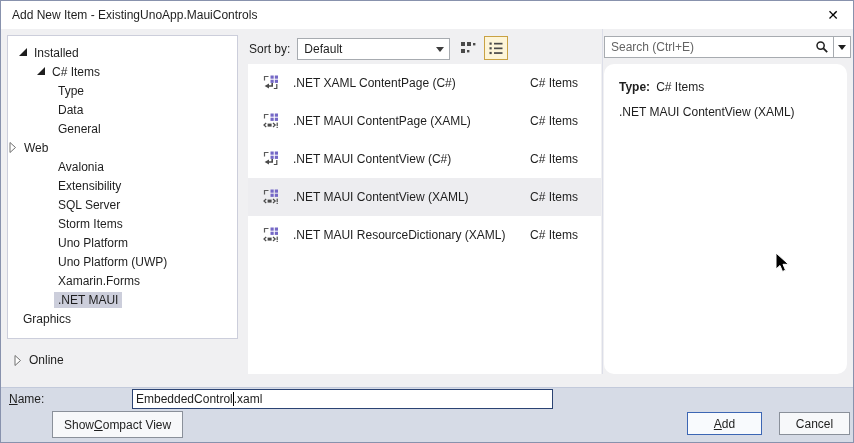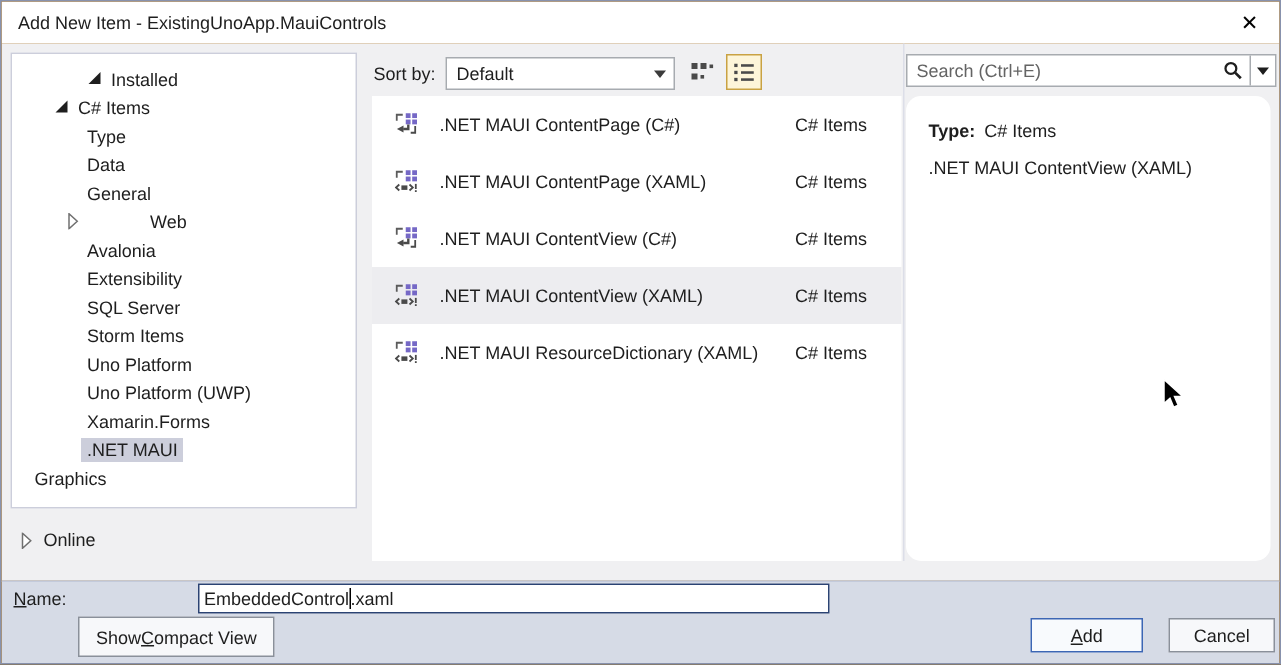--- a/index.html
+++ b/index.html
@@ -10,22 +10,22 @@
   .titlebar{position:absolute;left:0;top:0;right:0;height:28px;background:#ffffff;}
   .title{position:absolute;left:11px;top:7px;font-size:12px;color:#1e1e1e;white-space:nowrap;}
   .close-btn{position:absolute;right:10px;top:4px;width:20px;height:20px;display:flex;
     align-items:center;justify-content:center;font-size:14px;color:#000;}
   
   .body{position:absolute;left:0;top:28px;right:0;bottom:55px;background:#f0f0f2;}
   
   .tree-box{position:absolute;left:6px;top:6px;width:231px;height:304px;background:#fff;
     border:1px solid #cccedb;box-sizing:border-box;padding-top:7px;overflow:hidden;}
   .tree-row{height:19px;display:flex;align-items:center;white-space:nowrap;}
-  .lvl0{padding-left:10px;margin-left:40px;} .lvl1{padding-left:28px;} .lvl1-noarrow{padding-left:15px;}
-  .lvl2{padding-left:50px;} .lvl2-arrow{padding-left:36px;gap:40px;}
+  .lvl0{padding-left:10px;} .lvl1{padding-left:28px;} .lvl1-noarrow{padding-left:15px;}
+  .lvl2{padding-left:50px;} .lvl2-arrow{}
   .tw{width:10px;height:11px;flex:none;margin-right:6px;}
   .sel-label{background:#cccedb;padding:1px 4px;margin-left:-4px;}
   .online-row{position:absolute;left:12px;top:324px;display:flex;align-items:center;}
   
   .sortbar{position:absolute;left:248px;top:8px;height:24px;display:flex;align-items:center;}
   .sort-label{margin-right:7px;}
   .sortbox{width:153px;height:22px;background:#fff;border:1px solid #a7abb0;box-sizing:border-box;
     display:flex;align-items:center;padding-left:6px;position:relative;}
   .sortbox .dd{position:absolute;right:5px;top:8px;width:0;height:0;
     border-left:4px solid transparent;border-right:4px solid transparent;border-top:5px solid #3c3c3c;}
@@ -215,21 +215,21 @@
             <use href="#icon-list"></use>
           </svg>
       </div>
     </div>
 
     <div class="list-panel">
       <div class="list-row">
         <svg class="item-icon" viewBox="0 0 16 16">
             <use href="#icon-csharp"></use>
           </svg>
-        <span class="item-name">.NET MAUI ContentPage (C#)</span>
+        <span class="item-name">.NET XAML ContentPage (C#)</span>
         <span class="item-cat">C# Items</span>
       </div>
       <div class="list-row">
         <svg class="item-icon" viewBox="0 0 16 16">
             <use href="#icon-xaml"></use>
           </svg>
         <span class="item-name">.NET MAUI ContentPage (XAML)</span>
         <span class="item-cat">C# Items</span>
       </div>
       <div class="list-row">

